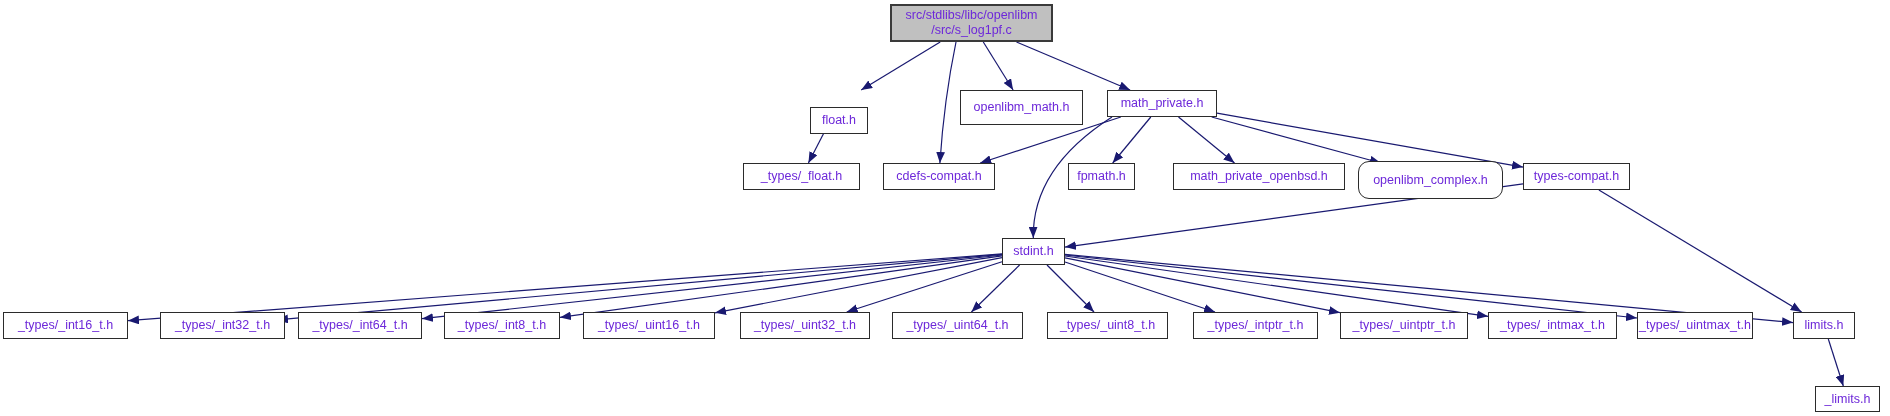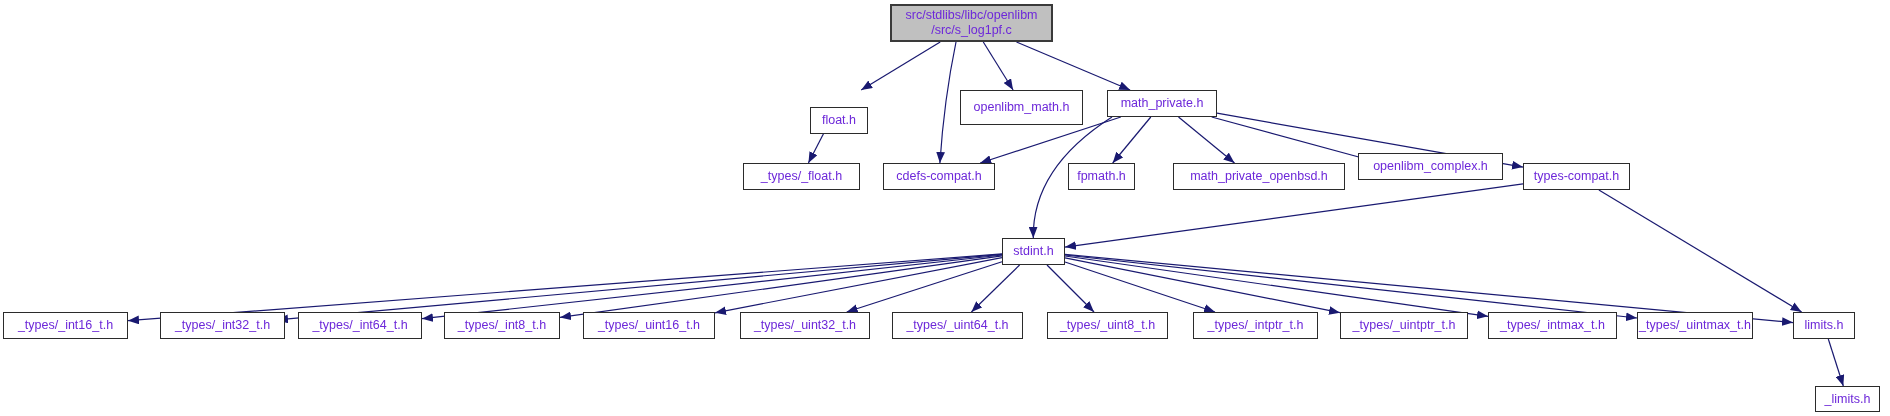--- a/index.html
+++ b/index.html
@@ -75,21 +75,21 @@
   <div id="nodes">
       <div class="node root" style="left: 890px; top: 4px; width: 163px; height: 38px;">src/stdlibs/libc/openlibm
 /src/s_log1pf.c</div>
       <div class="node" style="left: 810px; top: 90px; width: 58px; height: 27px; margin-top: 17px;">float.h</div>
       <div class="node" style="left: 960px; top: 90px; width: 123px; height: 35px;">openlibm_math.h</div>
       <div class="node" style="left: 1107px; top: 90px; width: 110px; height: 27px;">math_private.h</div>
       <div class="node" style="left: 743px; top: 163px; width: 117px; height: 27px;">_types/_float.h</div>
       <div class="node" style="left: 883px; top: 163px; width: 112px; height: 27px;">cdefs-compat.h</div>
       <div class="node" style="left: 1068px; top: 163px; width: 67px; height: 27px; text-align: right;">fpmath.h</div>
       <div class="node" style="left: 1165px; top: 163px; width: 172px; height: 27px; margin-left: 8px;">math_private_openbsd.h</div>
-      <div class="node" style="left: 1358px; top: 153px; width: 145px; height: 27px;">openlibm_complex.h</div>
+      <div class="node" style="left: 1358px; top: 161px; width: 145px; height: 38px; border-radius: 11px;">openlibm_complex.h</div>
       <div class="node" style="left: 1523px; top: 163px; width: 107px; height: 27px;">types-compat.h</div>
       <div class="node" style="left: 1002px; top: 238px; width: 63px; height: 27px;">stdint.h</div>
       <div class="node" style="left: 3px; top: 312px; width: 125px; height: 27px;">_types/_int16_t.h</div>
       <div class="node" style="left: 160px; top: 312px; width: 125px; height: 27px;">_types/_int32_t.h</div>
       <div class="node" style="left: 298px; top: 312px; width: 124px; height: 27px;">_types/_int64_t.h</div>
       <div class="node" style="left: 444px; top: 312px; width: 116px; height: 27px;">_types/_int8_t.h</div>
       <div class="node" style="left: 583px; top: 312px; width: 132px; height: 27px;">_types/_uint16_t.h</div>
       <div class="node" style="left: 740px; top: 312px; width: 130px; height: 27px;">_types/_uint32_t.h</div>
       <div class="node" style="left: 892px; top: 312px; width: 131px; height: 27px;">_types/_uint64_t.h</div>
       <div class="node" style="left: 1047px; top: 312px; width: 121px; height: 27px;">_types/_uint8_t.h</div>

